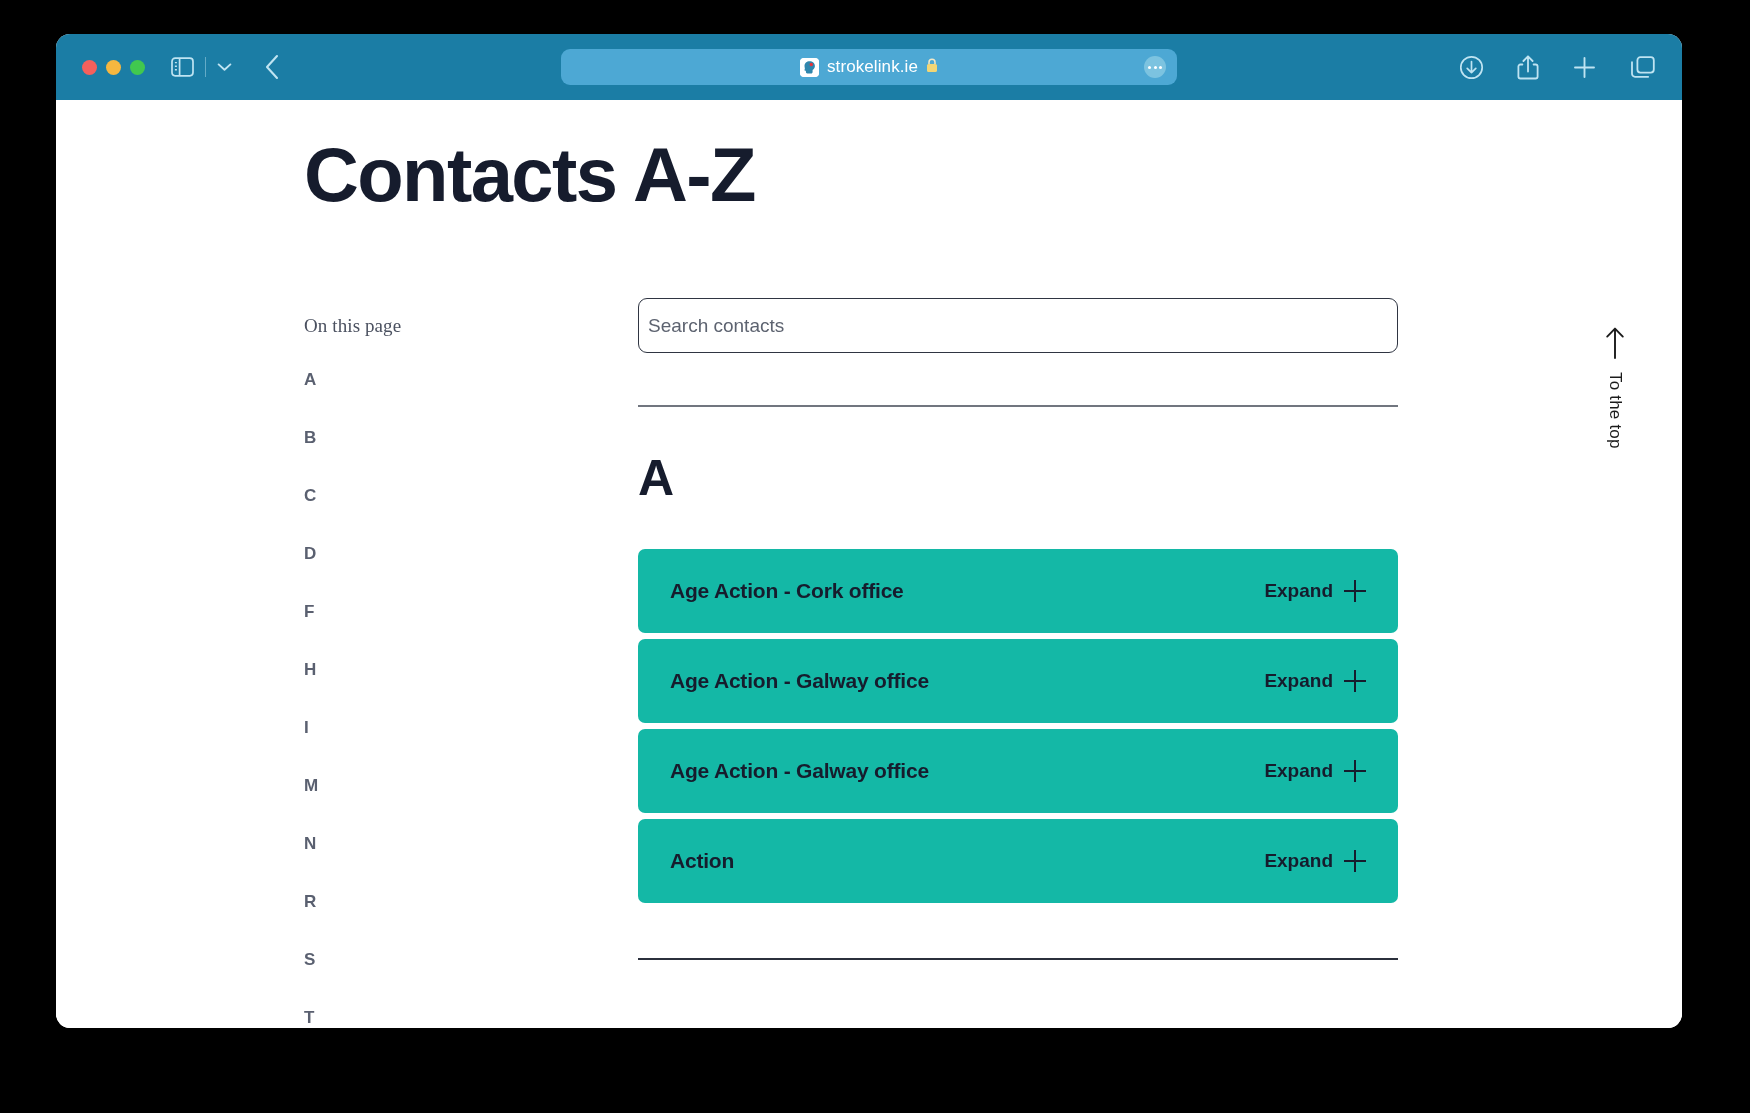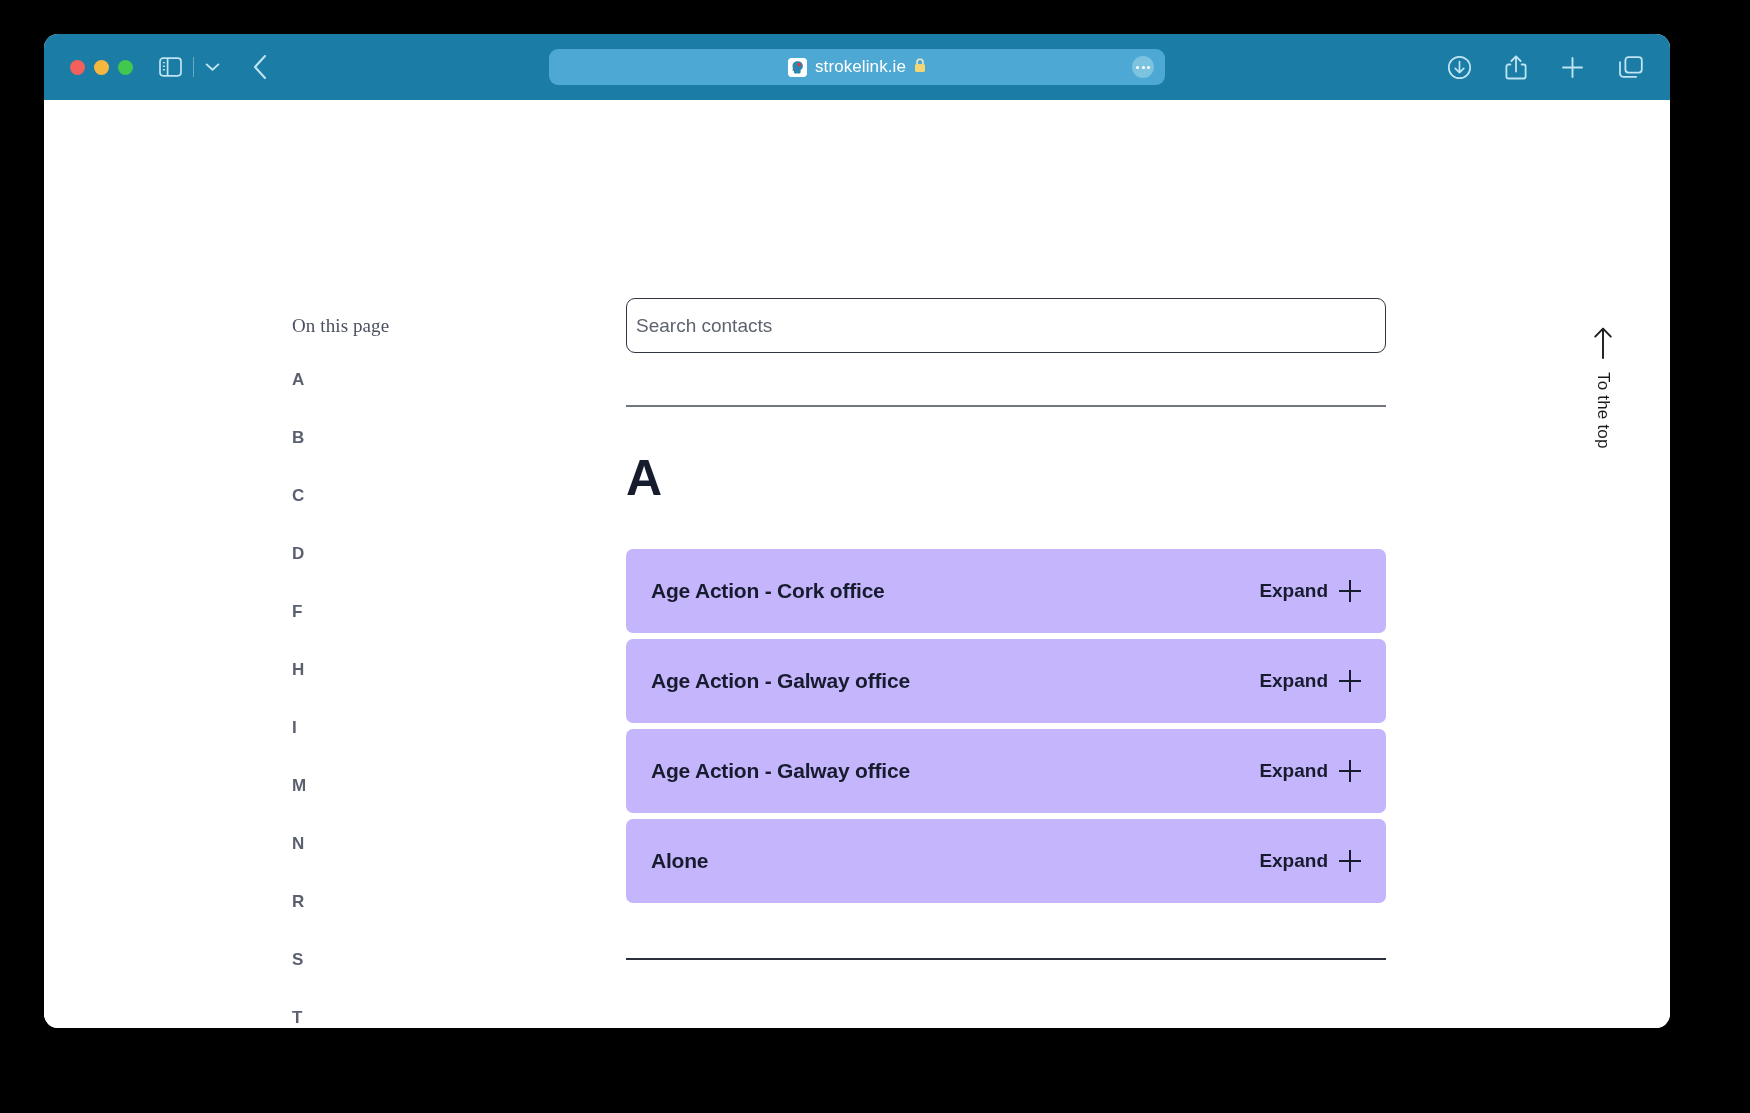--- a/index.html
+++ b/index.html
@@ -15,21 +15,21 @@
   #screen {
     position: relative;
     width: 1750px;
     height: 1113px;
     background: #000000;
   }
 
   
   #browser-window {
     position: absolute;
-    left: 44px;
+    left: 56px;
     top: 34px;
     width: 1626px;
     height: 994px;
     border-radius: 14px;
     overflow: hidden;
     background: #ffffff;
   }
 
   
   #toolbar {
@@ -201,27 +201,27 @@
   .section-letter {
     font-size: 50px;
     font-weight: 700;
     color: #161c2d;
     margin-top: 42px;
     margin-bottom: 42px;
     letter-spacing: -.5px;
   }
 
   .accordion-item {
-    background: #c4b5fd;
+    background: #14b8a6;
     border-radius: 7px;
     height: 84px;
     margin-bottom: 6px;
     display: flex;
     align-items: center;
-    padding: 0 25px;
+    padding: 0 32px;
     cursor: pointer;
   }
   .accordion-title {
     font-size: 21px;
     font-weight: 700;
     color: #161c2d;
     letter-spacing: -.2px;
   }
   .accordion-right {
     margin-left: auto;
@@ -349,20 +349,21 @@
           <svg width="26" height="25" viewBox="0 0 26 25" fill="none">
             <rect x="7.4" y="2.2" width="16.4" height="15.4" rx="3" stroke="#bfe4f2" stroke-width="1.8"></rect>
             <path d="M18.2 21.8H5a3 3 0 0 1-3-3V7.2" stroke="#bfe4f2" stroke-width="1.8" stroke-linecap="round"></path>
           </svg>
         </span>
       </div>
     </div>
 
     <div id="page">
 
+      <h1 id="page-title">Contacts A-Z</h1>
 
       <nav id="toc">
         <div id="toc-heading">On this page</div>
         <a class="toc-link" href="#">A</a>
         <a class="toc-link" href="#">B</a>
         <a class="toc-link" href="#">C</a>
         <a class="toc-link" href="#">D</a>
         <a class="toc-link" href="#">F</a>
         <a class="toc-link" href="#">H</a>
         <a class="toc-link" href="#">I</a>
@@ -400,21 +401,21 @@
 
         <div class="accordion-item">
           <span class="accordion-title">Age Action - Galway office</span>
           <span class="accordion-right">
             <span class="accordion-expand">Expand</span>
             <span class="plus-icon"></span>
           </span>
         </div>
 
         <div class="accordion-item">
-          <span class="accordion-title">Alone</span>
+          <span class="accordion-title">Action</span>
           <span class="accordion-right">
             <span class="accordion-expand">Expand</span>
             <span class="plus-icon"></span>
           </span>
         </div>
 
         <div class="rule" id="rule-bottom"></div>
       </div>
 
       <div id="to-the-top">

